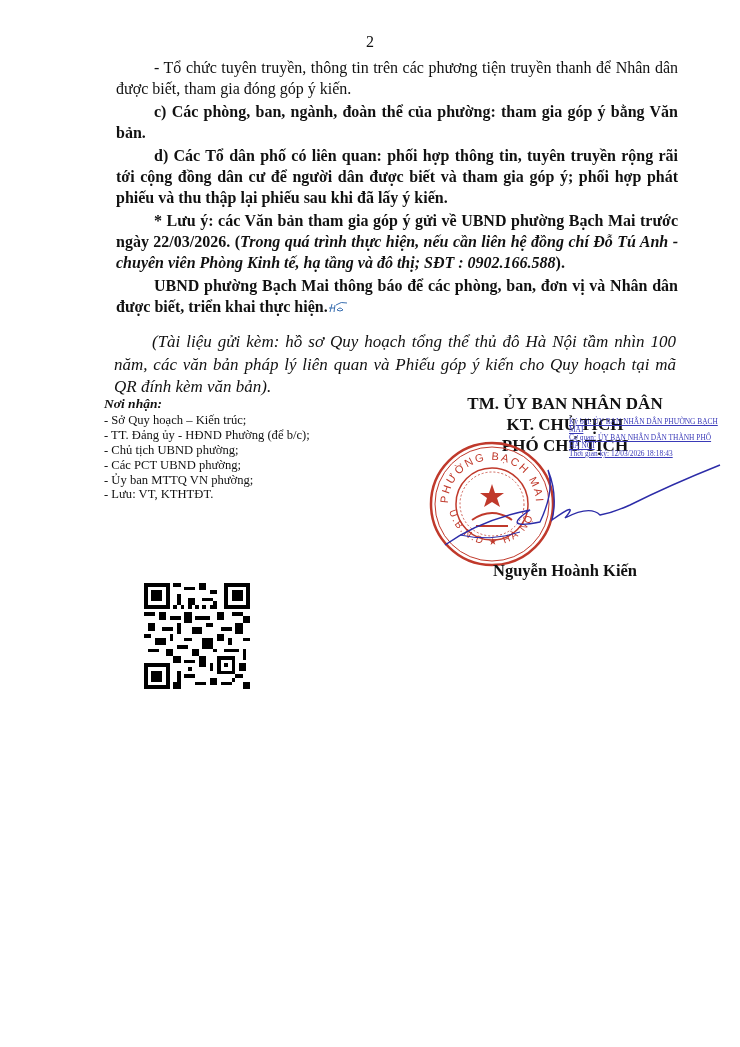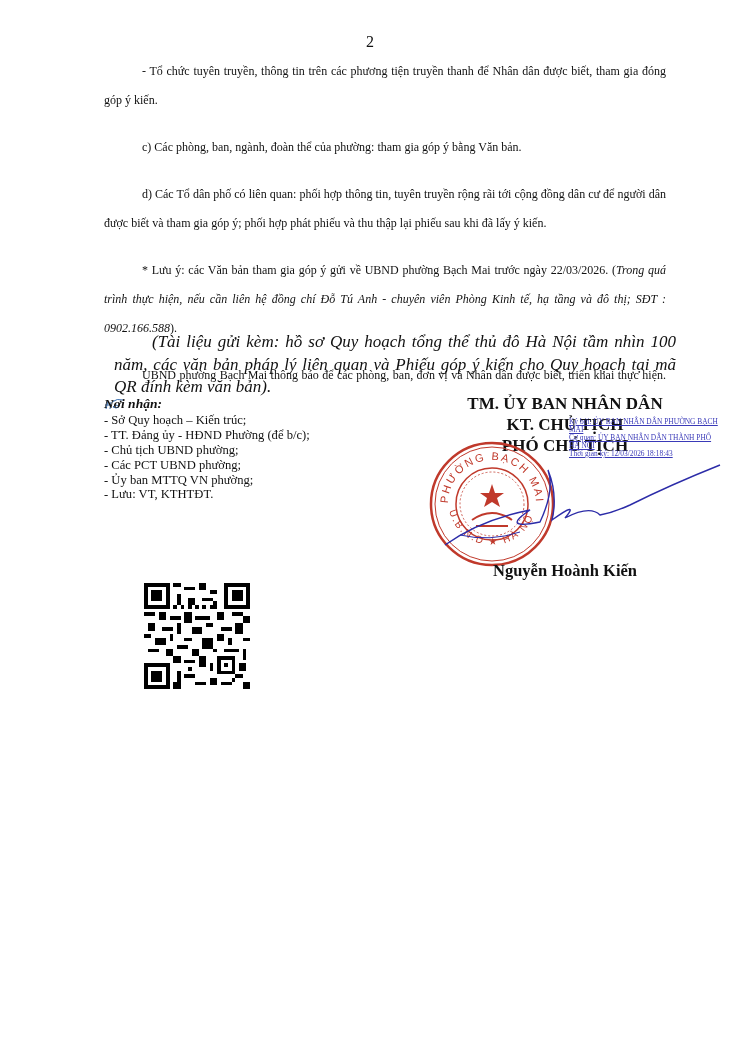--- a/index.html
+++ b/index.html
@@ -1,20 +1,20 @@
 <!DOCTYPE html>
 <html><head>
 <meta charset="utf-8">
 <style>
   html, body { margin:0; padding:0; background:#ffffff; }
   body { width:740px; height:1047px; position:relative; overflow:hidden; font-family:"Liberation Serif", "DejaVu Serif", serif; color:#111; }
   .page-num { position:absolute; top:33px; left:0; width:740px; text-align:center; font-size:16px; }
-  .body-text { position:absolute; left:104px; width:562px; font-size:12px; line-height:29px; text-align:justify; }
+  .body-text { position:absolute; left:116px; width:562px; font-size:16px; line-height:21px; text-align:justify; }
   .para { margin:0; text-indent:38px; }
-  .para + .para { margin-top:18px; }
+  .para + .para { margin-top:2px;font-weight:bold; }
   .it { font-style:italic; }
   .attach { position:absolute; left:104px; top:321px; width:562px; font-size:17px; line-height:22.5px; text-align:justify; font-style:italic; text-indent:38px; margin:10px; }
   .recipients { position:absolute; left:104px; top:397px; font-size:12.6px; line-height:14.9px; }
   .recipients .title { font-weight:bold; font-style:italic; font-size:13.5px; margin-bottom:1px; }
   .sign-block { position:absolute; left:420px; top:393px; width:290px; text-align:center; font-weight:bold; font-size:17px; line-height:21px; }
   .signer { position:absolute; left:420px; top:561px; width:290px; text-align:center; font-weight:bold; font-size:16.5px; }
   .digisig { position:absolute; left:569px; top:418px; font-size:7.4px; line-height:8px; color:#3a3ab8; font-family:"Liberation Serif", serif; width:150px;text-decoration:underline; }
   .stamp { position:absolute; left:428px; top:440px; width:128px; height:128px; }
   .signature { position:absolute; left:440px; top:450px; width:290px; height:110px; }
   .qr { position:absolute; left:144px; top:583px; width:106px; height:106px; }

